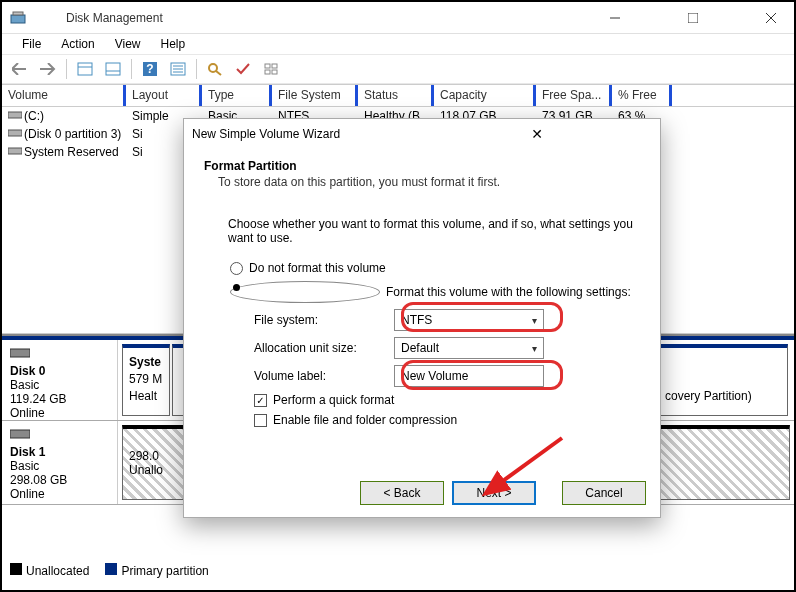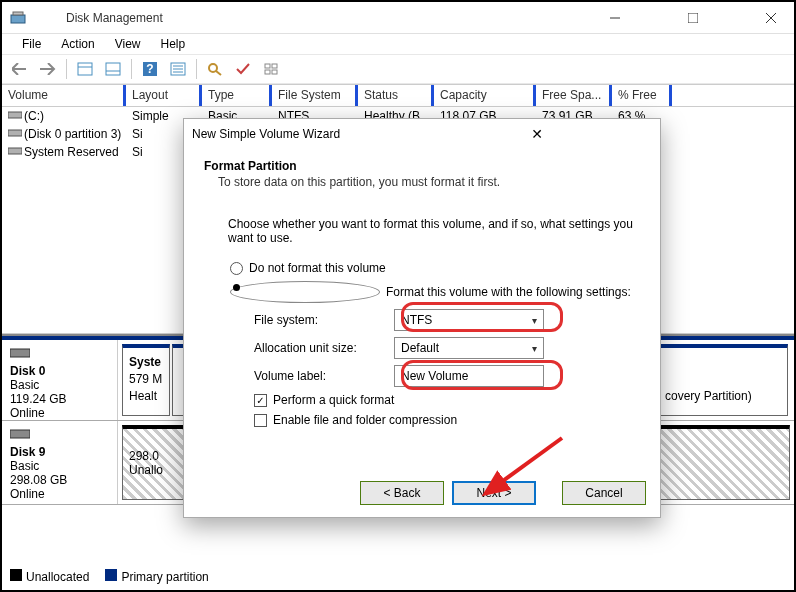--- a/index.html
+++ b/index.html
@@ -25,21 +25,21 @@
   .volrow .diskicon { width: 14px; height: 10px; display: inline-block; margin-right: 2px; }
   
   .diskpanel { display: flex; border-top: 1px solid #ccc; }
   .diskinfo { width: 116px; padding: 6px 8px; background: #fff; border-right: 1px solid #ccc; }
   .diskinfo .diskicon2 { display:inline-block; width:20px; height:14px; margin-bottom:4px;}
   .diskparts { flex: 1; display: flex; position: relative; padding: 4px; background:#fff;}
   .part { border: 1px solid #666; border-top: 4px solid #002a80; padding: 6px; margin-right: 2px; background:#fff; }
   .part .pline { line-height: 1.4; }
   .unalloc-band { border-top:4px solid #000; border-left:1px solid #666; border-right:1px solid #666; border-bottom:1px solid #666; background: repeating-linear-gradient(45deg,#ccc 0 3px,#fff 3px 7px); }
   
-  .legend { position:absolute; bottom:6px; left:8px; display:flex; gap:16px; align-items:center;}
+  .legend { position:absolute; bottom:12px; left:8px; display:flex; gap:16px; align-items:center;}
   .legend .sw { width:12px; height:12px; display:inline-block; margin-right:4px;}
   
   .wizard { position: absolute; left: 168px; top: 116px; width: 478px; height: 400px; background: #fff; border: 1px solid #aaa; box-shadow: 0 8px 24px rgba(0,0,0,0.35); z-index: 10; margin-left: 13px; }
   .wizard .dlgtitle { height: 30px; display: flex; align-items: center; padding: 0 8px; }
   .wizard .dlgtitle span { flex: 1; }
   .wizard .dlgtitle .close { width:32px; text-align:center; font-size:14px;}
   .wizard .dlgbody { padding: 6px 20px 0 20px; }
   .wizard .heading { font-weight: bold; margin-top: 4px; }
   .wizard .sub { margin-left: 14px; margin-top: 2px; color: #333; }
   .wizard .instr { margin: 28px 0 16px 24px; text-align: left; }
@@ -219,21 +219,21 @@
         <div class="pline">&nbsp;</div>
         <div class="pline">covery Partition)</div>
       </div>
     </div>
   </div>
   <div class="diskpanel" style="height:84px; border-top:1px solid #aaa;">
     <div class="diskinfo">
       <span class="diskicon2"><svg width="20" height="14">
             <rect x="0" y="3" width="20" height="8" fill="#888" stroke="#333"></rect>
           </svg></span>
-      <div style="font-weight:bold">Disk 9</div>
+      <div style="font-weight:bold">Disk 1</div>
       <div>Basic</div>
       <div>298.08 GB</div>
       <div>Online</div>
     </div>
     <div class="diskparts">
       <div class="unalloc-band" style="flex:1; padding:6px;">
         <div class="pline">&nbsp;</div>
         <div class="pline">298.0</div>
         <div class="pline">Unallo</div>
       </div>

